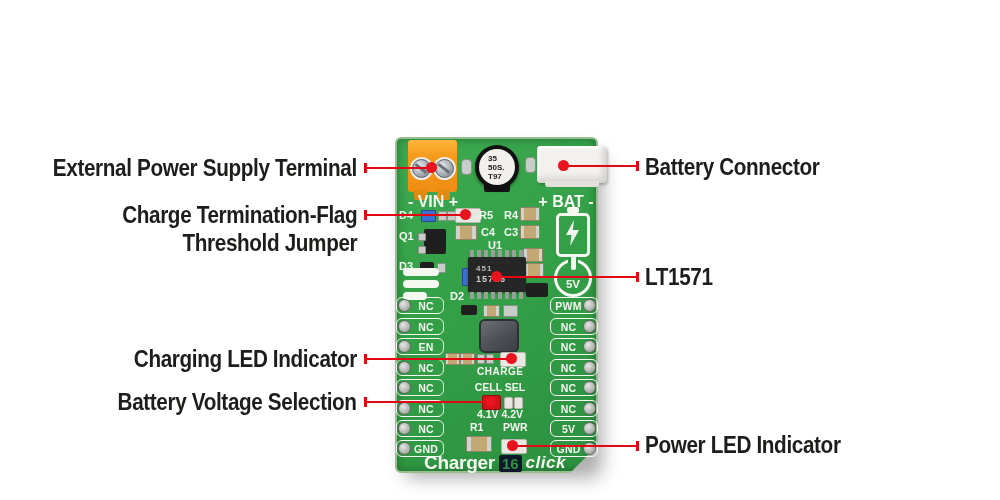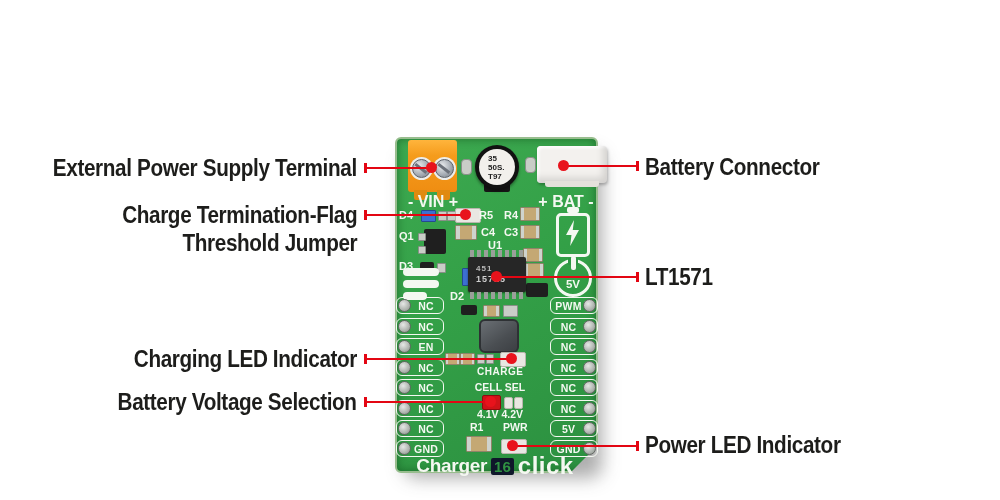--- a/index.html
+++ b/index.html
@@ -78,21 +78,21 @@
   .pwr-icon{position:absolute;left:554px;top:259px;width:38px;height:38px;border:3px solid #f4f8f1;border-radius:50%;z-index:5;box-sizing:border-box;}
   .pwr-icon .gap{position:absolute;left:11px;top:-4px;width:10px;height:7px;background:#2f9644;}
   .pwr-icon .bar{position:absolute;left:14px;top:-6px;width:4.5px;height:14px;background:#f4f8f1;border-radius:2px;}
   .pwr-icon .v{position:absolute;left:0;right:0;top:16px;text-align:center;font-size:11.5px;font-weight:700;color:#f4f8f1;}
   
   .mlogo-bar{position:absolute;background:#f4f8f1;border-radius:4px;z-index:5;}
   
   .footer{position:absolute;left:395px;top:452px;width:200px;display:flex;justify-content:center;align-items:center;gap:4px;z-index:6;}
   .footer .w1{color:#f4f8f1;font-weight:700;font-size:19px;letter-spacing:-.3px;}
   .footer .box{background:#0f172a;color:#2f9242;font-weight:700;font-size:15px;padding:0 3px;border-radius:2px;}
-  .footer .w2{color:#f4f8f1;font-weight:700;font-size:24px;letter-spacing:.5px;}
+  .footer .w2{color:#f4f8f1;font-weight:700;font-style:italic;font-size:17px;letter-spacing:.5px;}
 </style>
 </head>
 <body>
 
 <div id="canvas">
 
   <div class="board-shadow"></div>
   <div class="pcb"></div>
 
   <div class="terminal">

